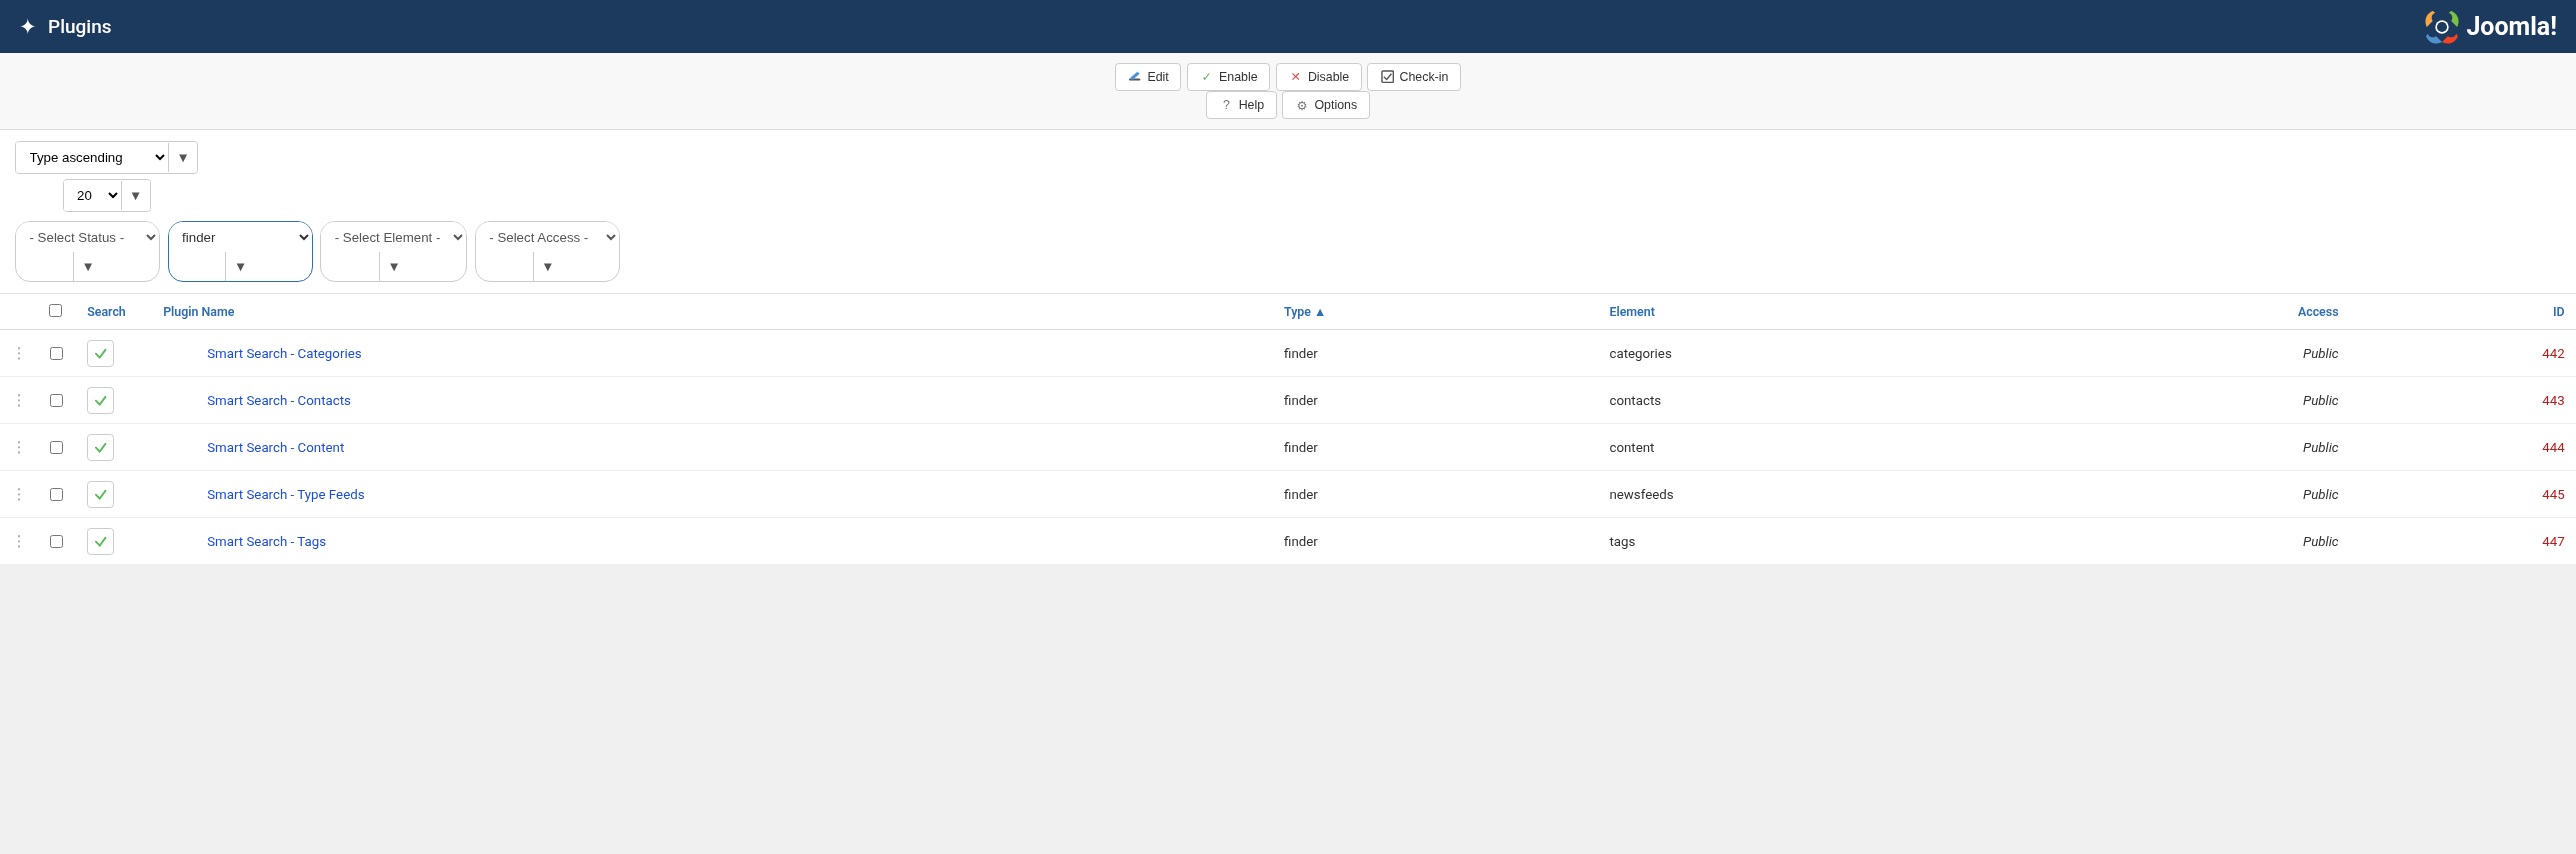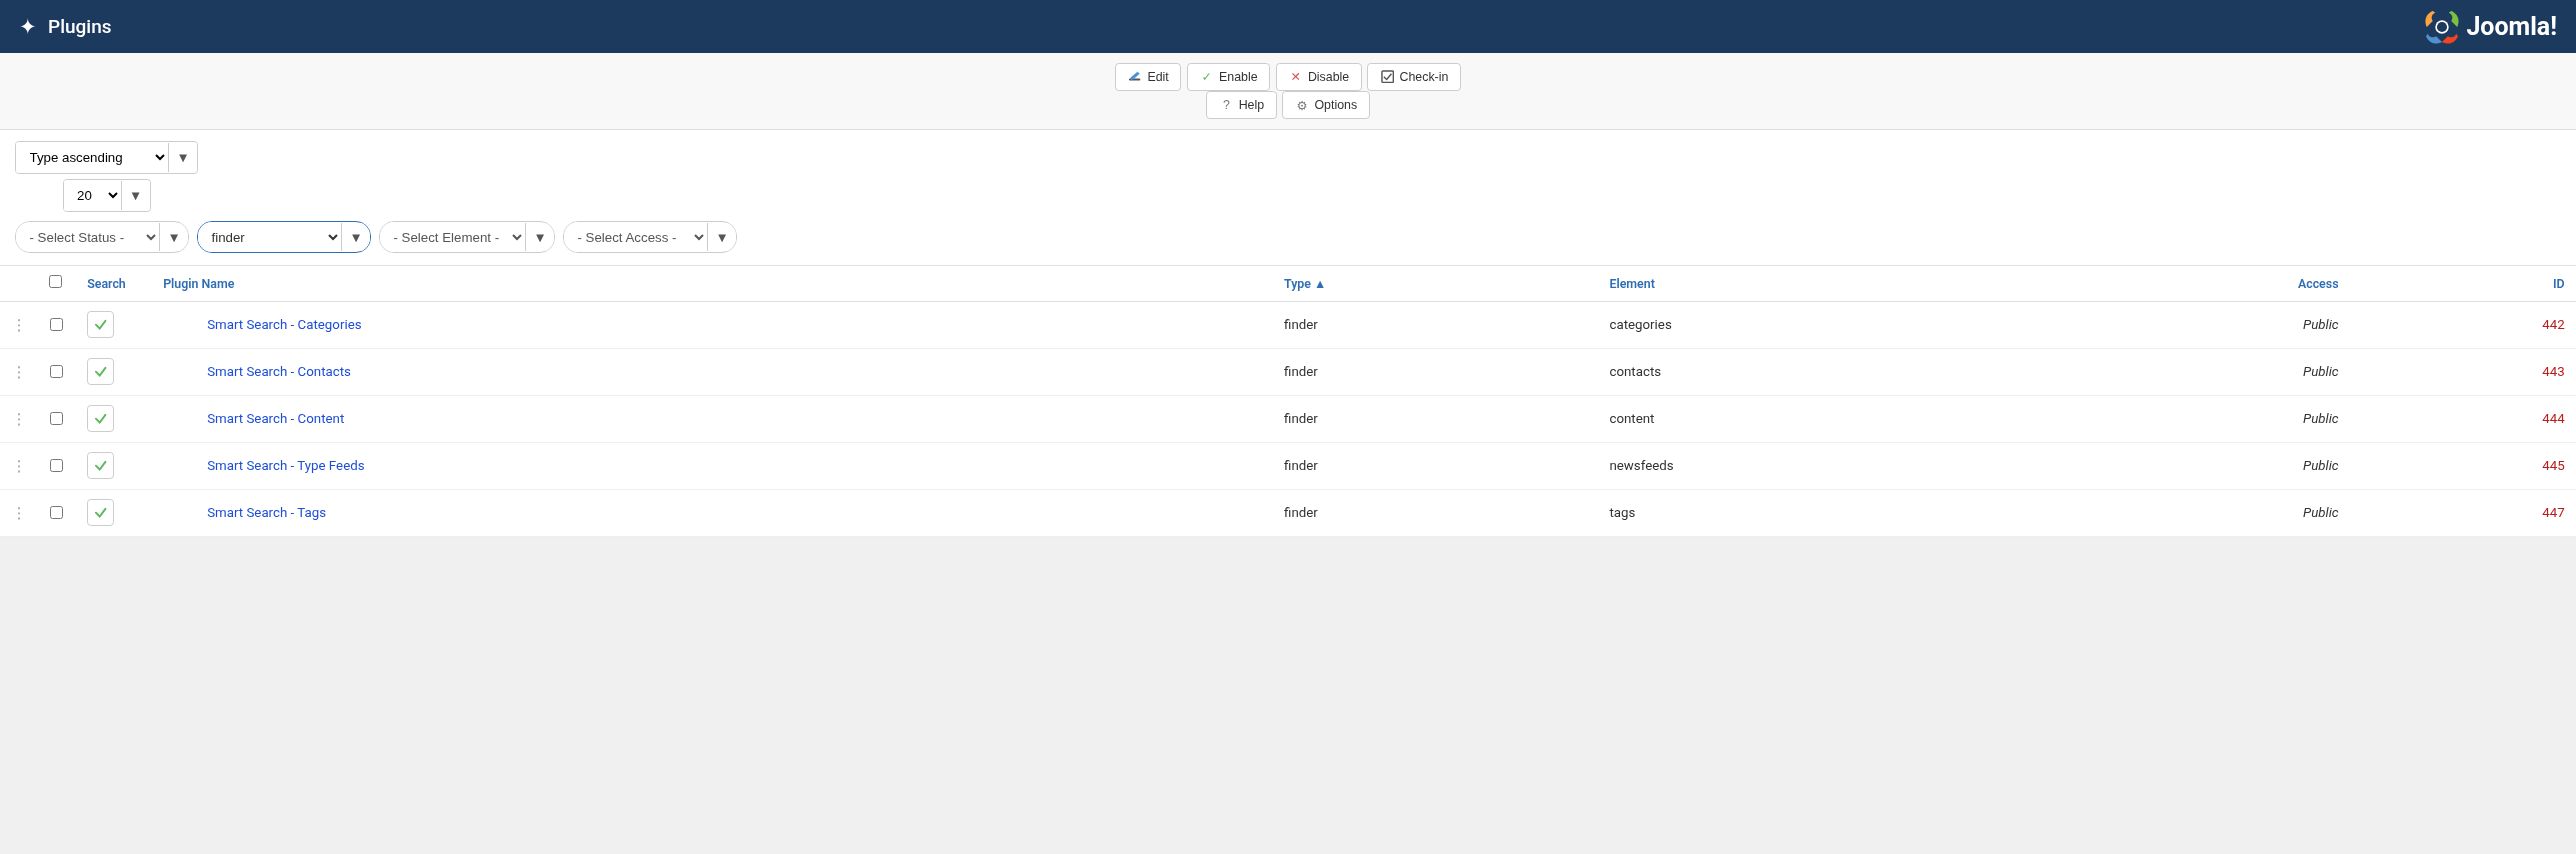--- a/index.html
+++ b/index.html
@@ -38,21 +38,21 @@
     .search-row1-right { display: flex; align-items: center; gap: 5.7px; flex-direction: column; }
     .sort-select-wrapper { display: flex; align-items: center; border: 1px solid #ccc; border-radius: 3.8px; overflow: hidden; background: #fff; }
     .sort-select { border: none; outline: none; padding: 6.7px 9.5px; font-size: 13.3px; background: #fff; cursor: pointer; min-width: 152px; }
     .sort-select-btn { background: #fff; border: none; border-left: 1px solid #ccc; padding: 6.7px 7.6px; cursor: pointer; color: #555; }
     .per-page-wrapper { display: flex; align-items: center; border: 1px solid #ccc; border-radius: 3.8px; overflow: hidden; background: #fff; }
     .per-page-select { border: none; outline: none; padding: 6.7px 9.5px; font-size: 13.3px; background: #fff; cursor: pointer; width: 57px; }
     .per-page-btn { background: #fff; border: none; border-left: 1px solid #ccc; padding: 6.7px 7.6px; cursor: pointer; color: #555; }
 
     
     .filter-row { display: flex; align-items: center; gap: 7.6px; }
-    .filter-select-wrapper { display: flex; align-items: center; border: 1px solid #ccc; border-radius: 15px; overflow: hidden; background: #fff; }
+    .filter-select-wrapper { display: flex; align-items: center; border: 1px solid #ccc; border-radius: 15px; overflow: hidden; background: #fff; flex-direction: column; }
     .filter-select-wrapper.active { border-color: #2f6db4; }
     .filter-select { border: none; outline: none; padding: 6.7px 9.5px; font-size: 13.3px; background: #fff; cursor: pointer; min-width: 143px; color: #555; }
     .filter-select.active { color: #333; }
     .filter-select-btn { background: #fff; border: none; border-left: 1px solid #ccc; padding: 6.7px 7.6px; cursor: pointer; color: #555; }
 
     
     .table-container { background: #fff; margin: 0; }
     table { width: 100%; border-collapse: collapse; }
     thead tr { border-bottom: 1.9px solid #ddd; }
     thead th { padding: 9.5px 11.4px; text-align: left; font-size: 12.4px; font-weight: 600; color: #2f6db4; white-space: nowrap; }

